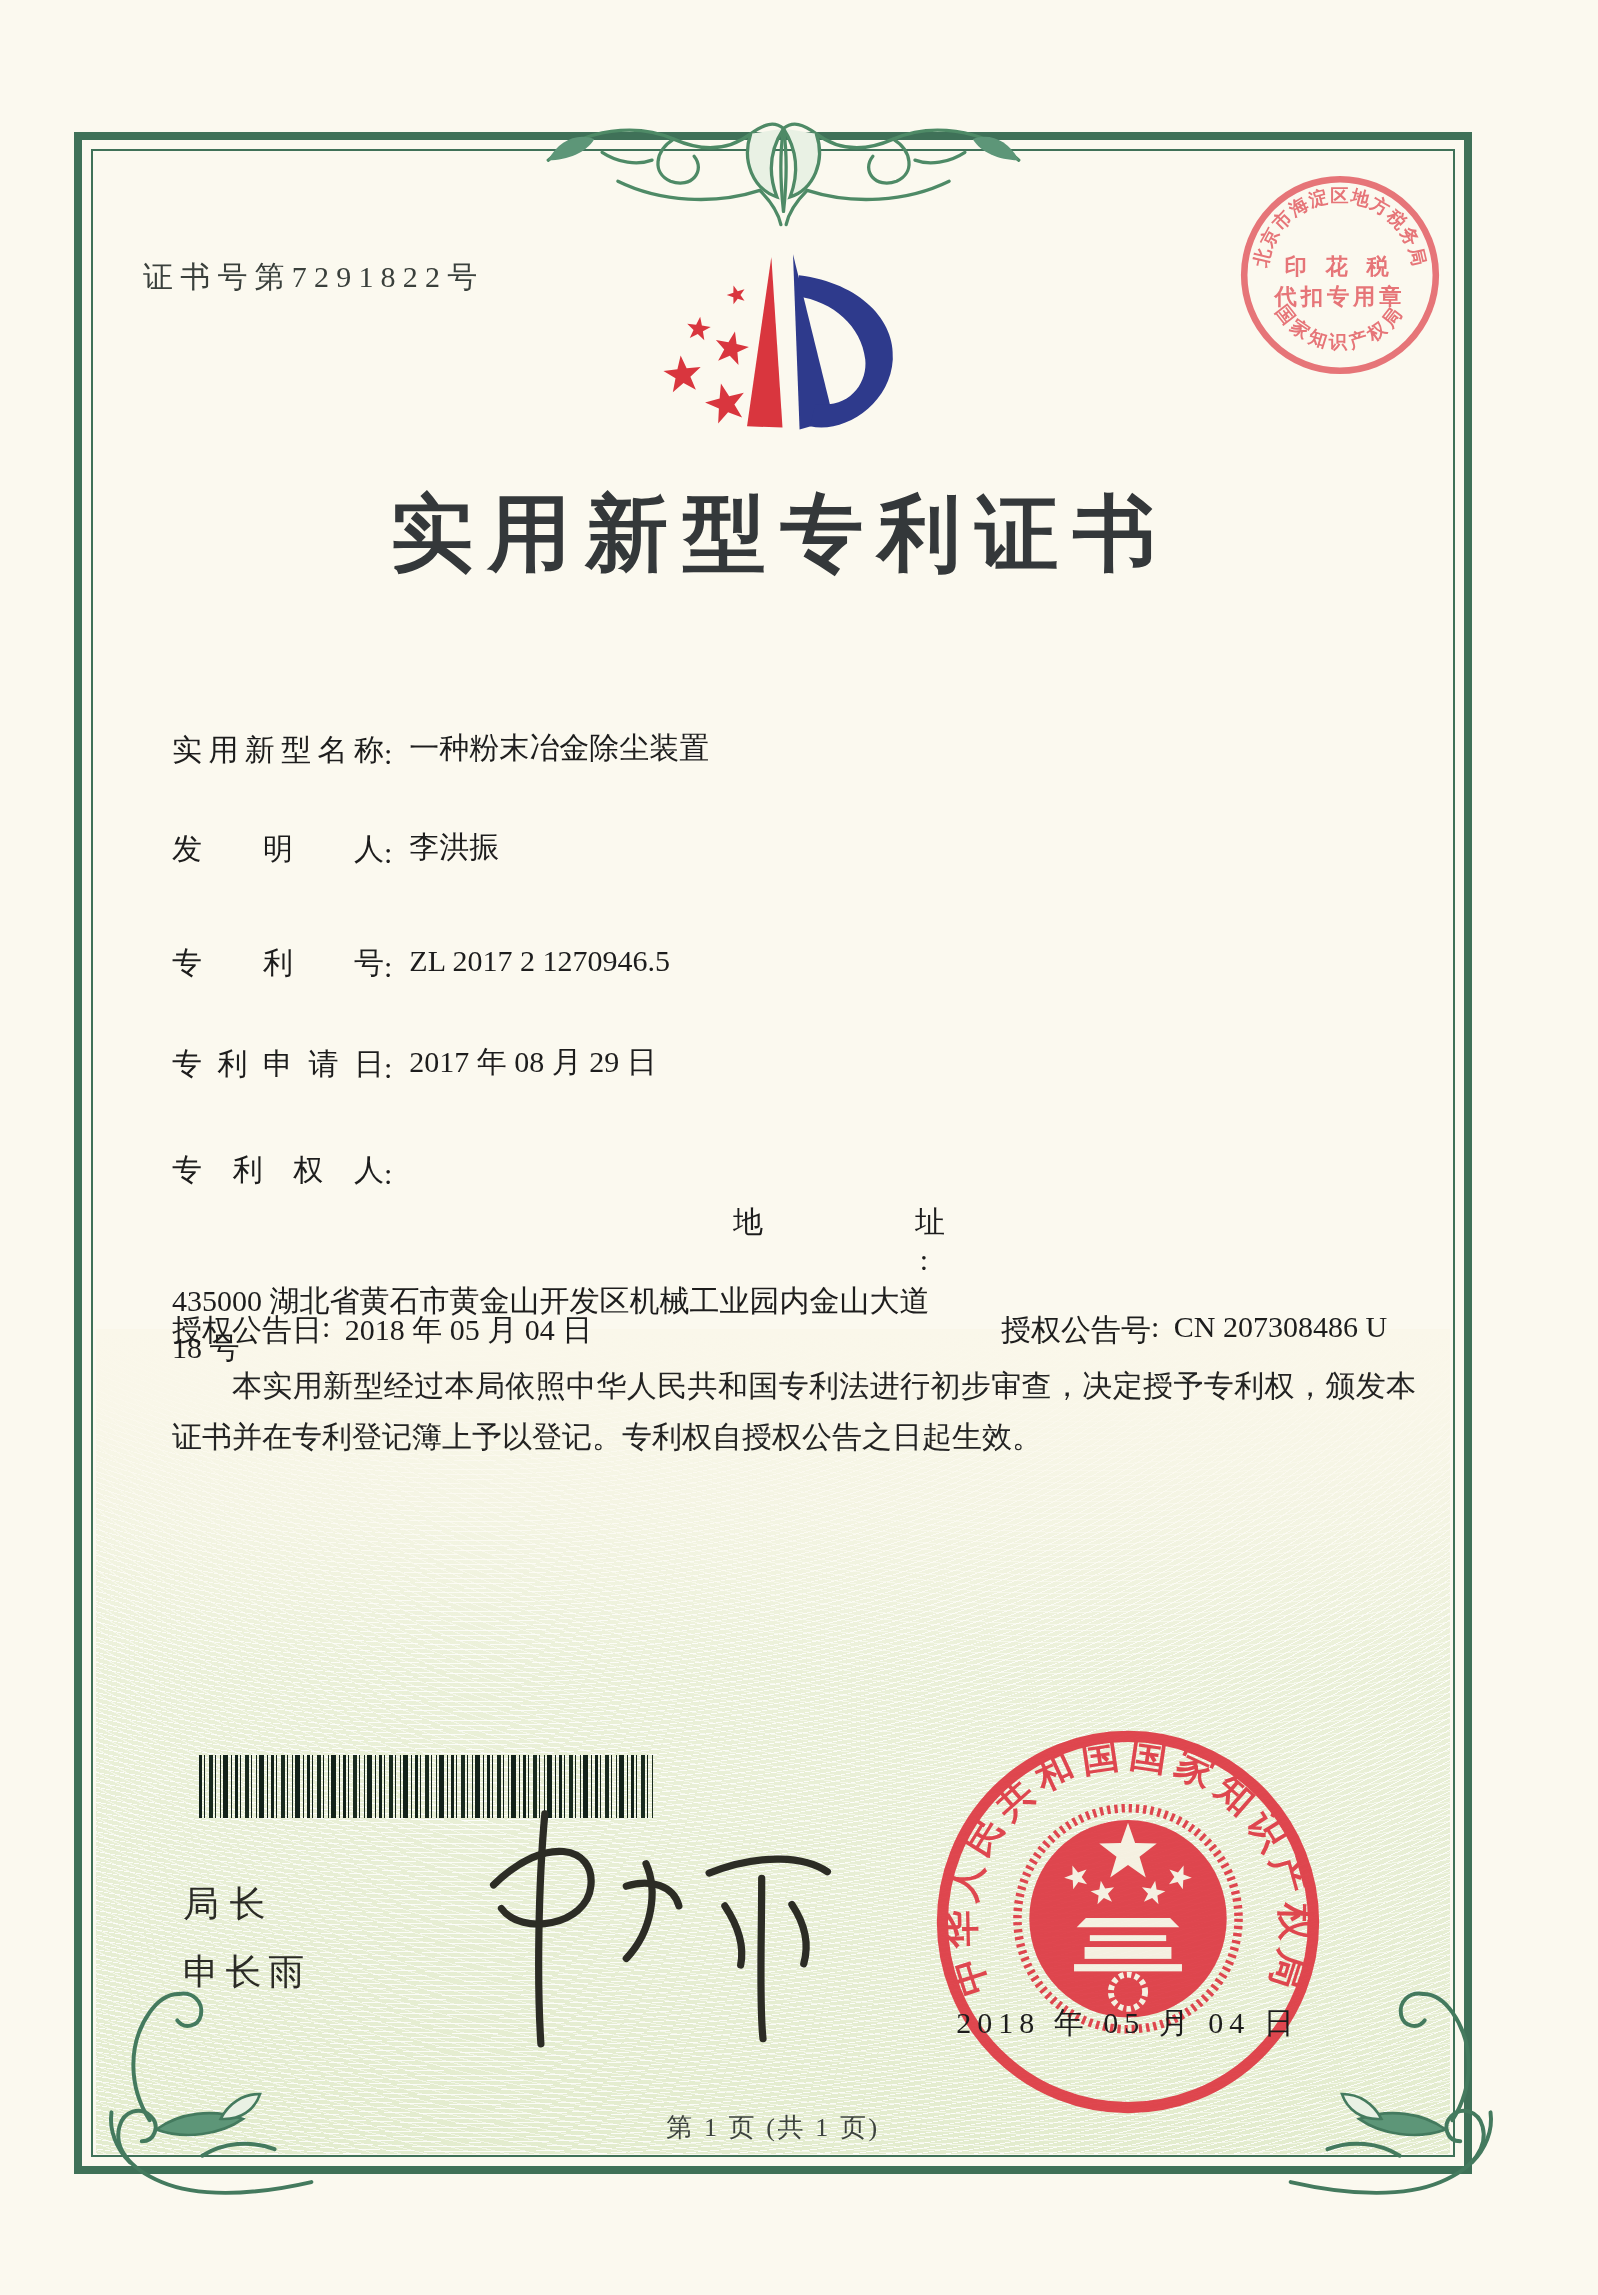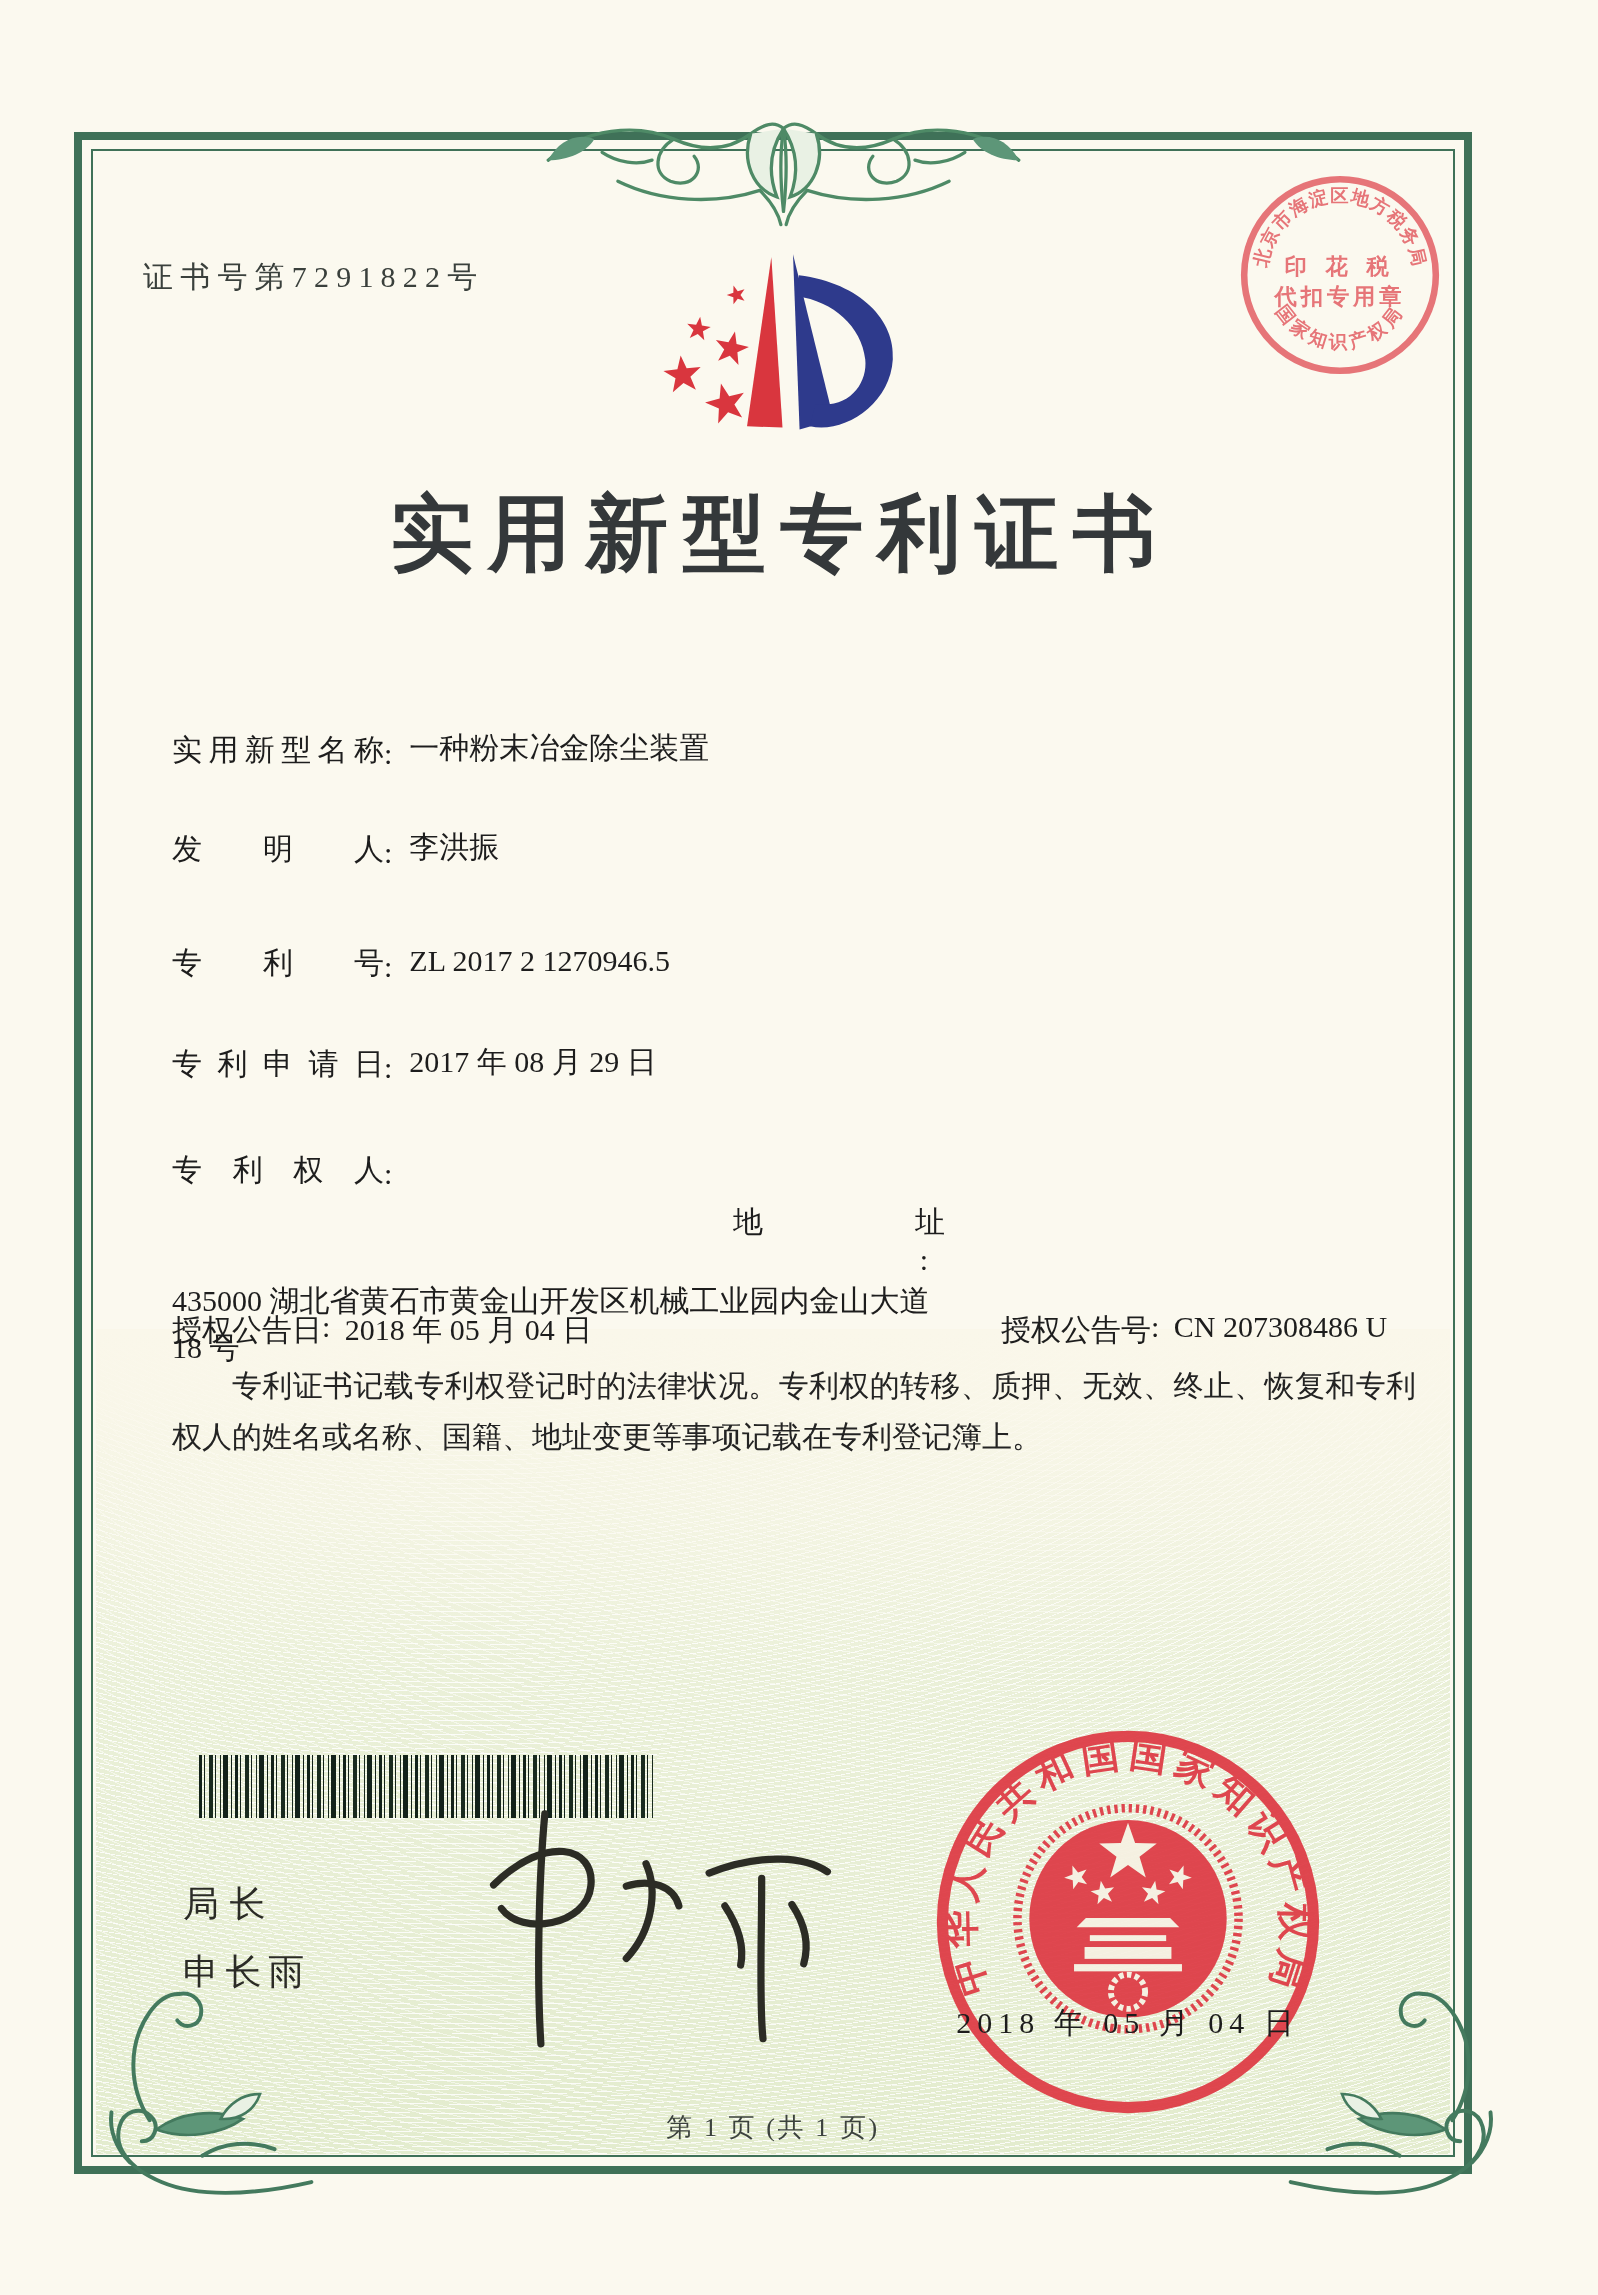--- a/index.html
+++ b/index.html
@@ -209,21 +209,21 @@
       <span>2018 年 05 月 04 日</span>
   </span>
   <span class="grant-right" style="display:flex;">
     <span class="lbl">授权公告号</span>
       <span class="colon">:</span>
       <span>CN 207308486 U</span>
   </span>
 </div>
 
 <div class="abs paras">
-  <p>专利证书记载专利权登记时的法律状况。专利权的转移、质押、无效、终止、恢复和专利权人的姓名或名称、国籍、地址变更等事项记载在专利登记簿上。</p>
+  <p>本实用新型经过本局依照中华人民共和国专利法进行初步审查，决定授予专利权，颁发本证书并在专利登记簿上予以登记。专利权自授权公告之日起生效。</p>
 </div>
 
 <div class="abs barcode"></div>
 
 <div class="abs role">局长</div>
 <div class="abs officer">申长雨</div>
 
 <svg class="z3" style="left:395px;top:1786px;" width="460" height="270" viewBox="0 0 700 410">
   <g stroke="#2c2c25" stroke-width="11" fill="none" stroke-linecap="round" stroke-linejoin="round">
     <path d="M150,150 C230,72 305,92 298,152 C292,212 192,228 162,186"></path>

